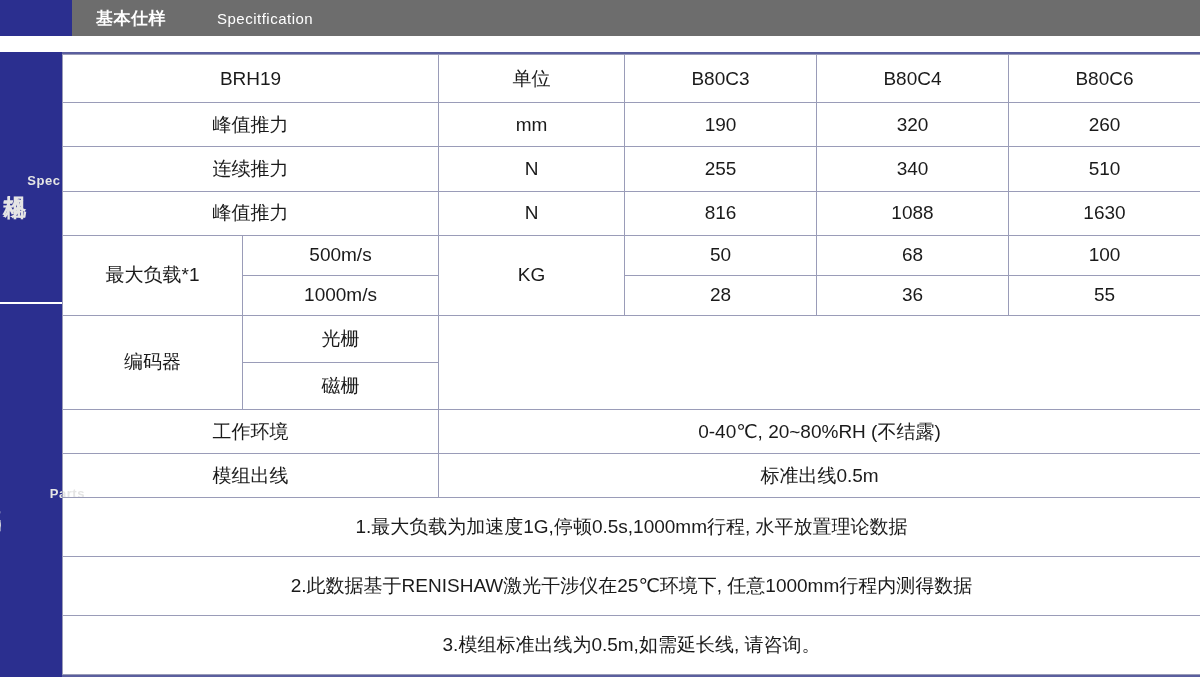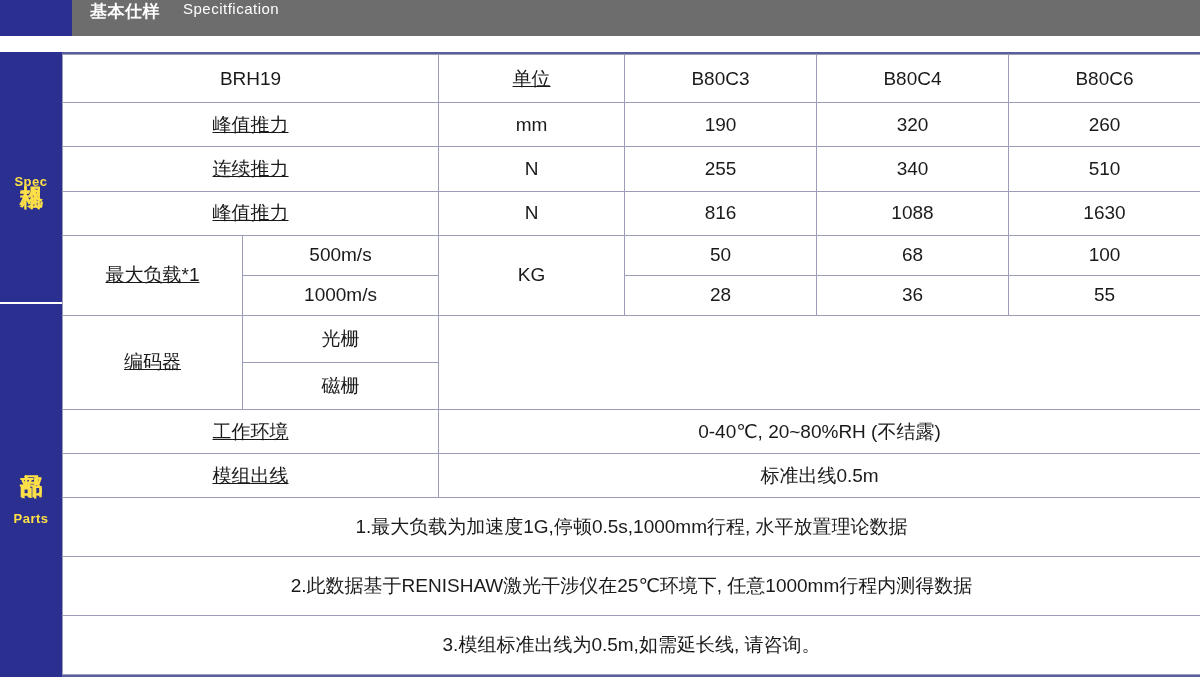--- a/index.html
+++ b/index.html
@@ -26,23 +26,25 @@
     align-items: stretch;
   }
   .header-accent {
     width: 72px;
     background: #2b2f8f;
   }
   .header-strip {
     flex: 1;
     background: #6d6d6d;
     display: flex;
-    padding-left: 18px;
+    align-items: center;
+    padding-left: 24px;
     color: #ffffff;
     letter-spacing: 0.5px;
+    gap: 28px;
   }
   .header-cn {
     font-size: 17px;
     font-weight: 700;
   }
   .header-en {
     font-size: 15px;
     font-weight: 400;
     margin-left: 23px;
   }
@@ -59,23 +61,23 @@
 
   
   .side-labels {
     width: 62px;
     display: flex;
     flex-direction: column;
     flex: none;
   }
   .side-block {
     background: #2b2f8f;
-    color: #fde047;
-    display: flex;
-    flex-direction: column;
+    color: #e5e5e5;
+    display: flex;
+    flex-direction: row;
     align-items: center;
     justify-content: center;
     border-bottom: 2px solid #ffffff;
     box-sizing: border-box;
   }
   .side-block:last-child { border-bottom: none; gap: 47px; }
   .side-cn {
     font-size: 23px;
     font-weight: 700;
     line-height: 1.12;
@@ -109,21 +111,21 @@
   table.spec td {
     border: 1px solid #9a9cb8;
     text-align: center;
     vertical-align: middle;
     font-size: 19px;
     color: #1a1a1a;
     padding: 2px 4px;
   }
   td.bigname { font-size: 21px; font-weight: 500; }
   td.model   { font-size: 21px; font-weight: 500; }
-  td.label   { font-size: 19px; text-decoration: underline; }
+  td.label   { font-size: 19px; }
   td.note {
     text-align: left;
     padding-left: 26px;
     font-size: 19px;
   }
   td.blank { }
   .row-h-hdr  { height: 46px; padding-left: 20px; }
   .row-h-std  { height: 42px; }
   .row-h-half { height: 38px; }
   .row-h-enc  { height: 45px; }

